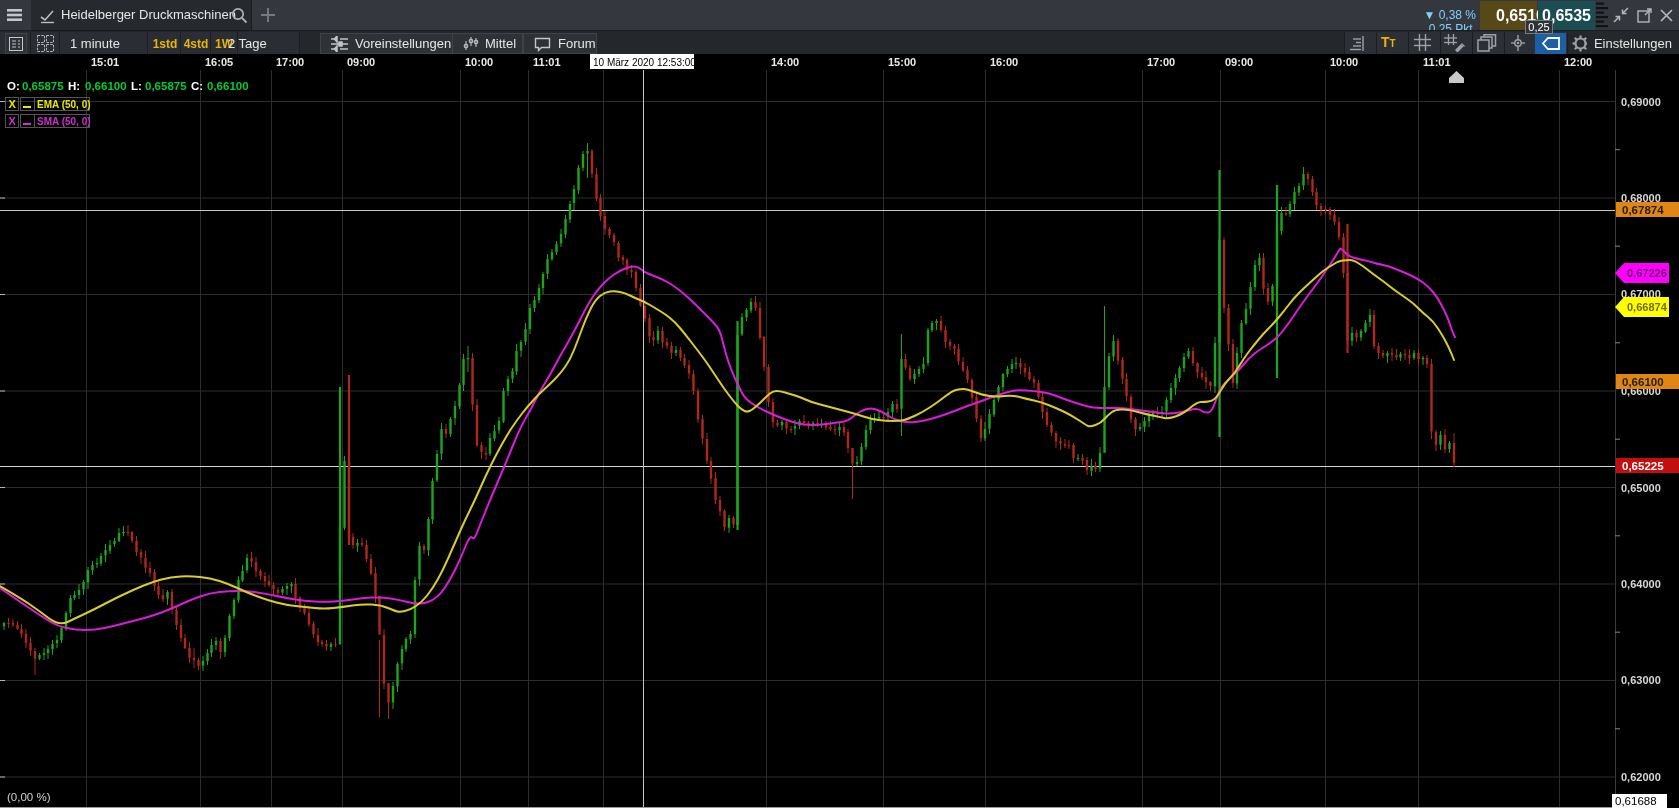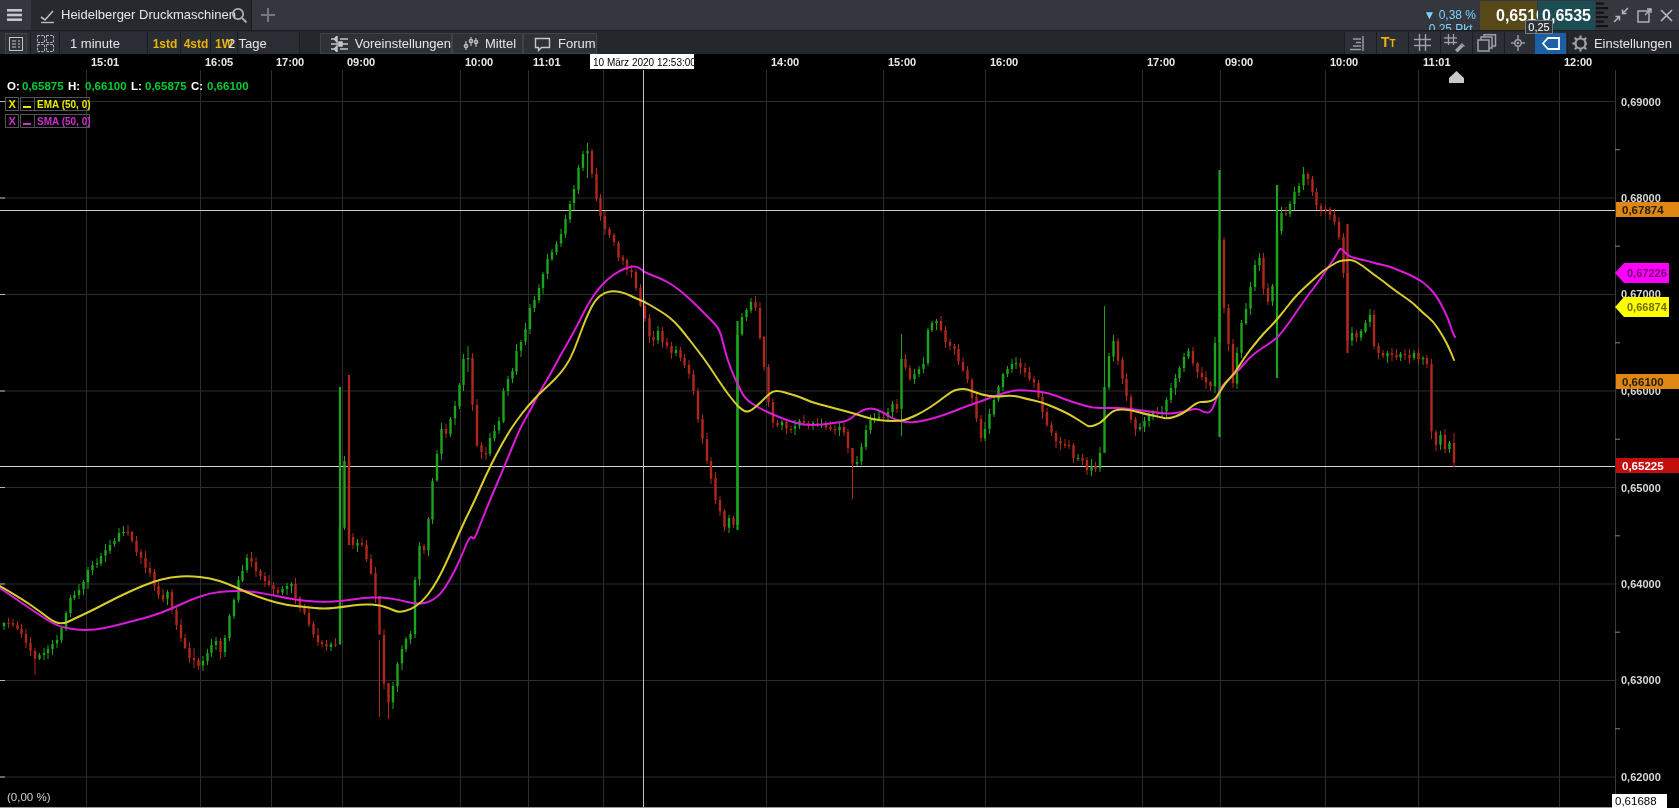--- a/index.html
+++ b/index.html
@@ -85,21 +85,21 @@
       <rect x="0.5" y="9.5" width="7" height="7"></rect>
           <rect x="9.5" y="9.5" width="7" height="7"></rect>
         </g>
     </svg>
   </div>
   <div class="r2btn" style="left:62px;width:85px;border:none;background:none;padding-left:8px;">1 minute</div>
   <div class="r2btn yellow" style="left:150px;width:30px;justify-content:center;font-size:12px;border:none;background:none;">1std</div>
   <div class="r2btn yellow" style="left:181px;width:30px;justify-content:center;font-size:12px;border:none;background:none;">4std</div>
   <div class="r2btn yellow" style="left:211px;width:26px;justify-content:center;font-size:12px;border:none;background:none;">1W</div>
   <div class="r2btn" style="left:224px;width:60px;border:none;background:none;padding-left:4px;">2 Tage</div>
-  <div class="r2btn" style="left:320px;width:132px;">
+  <div class="r2btn" style="left:320px;width:156px;">
     <svg width="18" height="16" style="margin:0 6px 0 10px">
       <g stroke="#c3c6cb" stroke-width="1.5" fill="#c3c6cb">
       <line x1="0" y1="3" x2="6" y2="3"></line>
           <line x1="9" y1="3" x2="17" y2="3"></line>
           <path d="M6,0 L6,6 L3.5,3 z"></path>
       <line x1="0" y1="8" x2="8" y2="8"></line>
           <line x1="11" y1="8" x2="17" y2="8"></line>
           <rect x="8" y="6" width="3" height="4"></rect>
       <line x1="0" y1="13" x2="6" y2="13"></line>
           <line x1="9" y1="13" x2="17" y2="13"></line>

